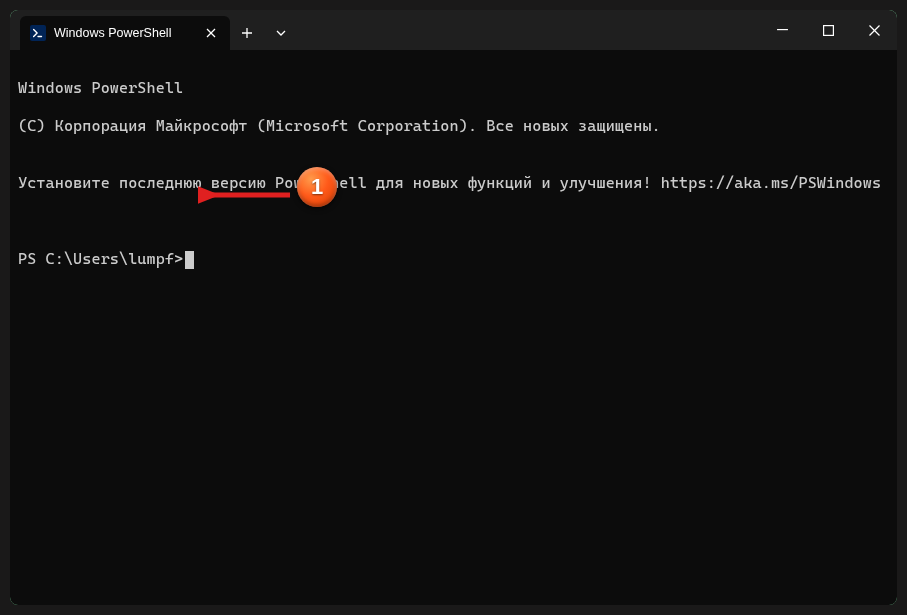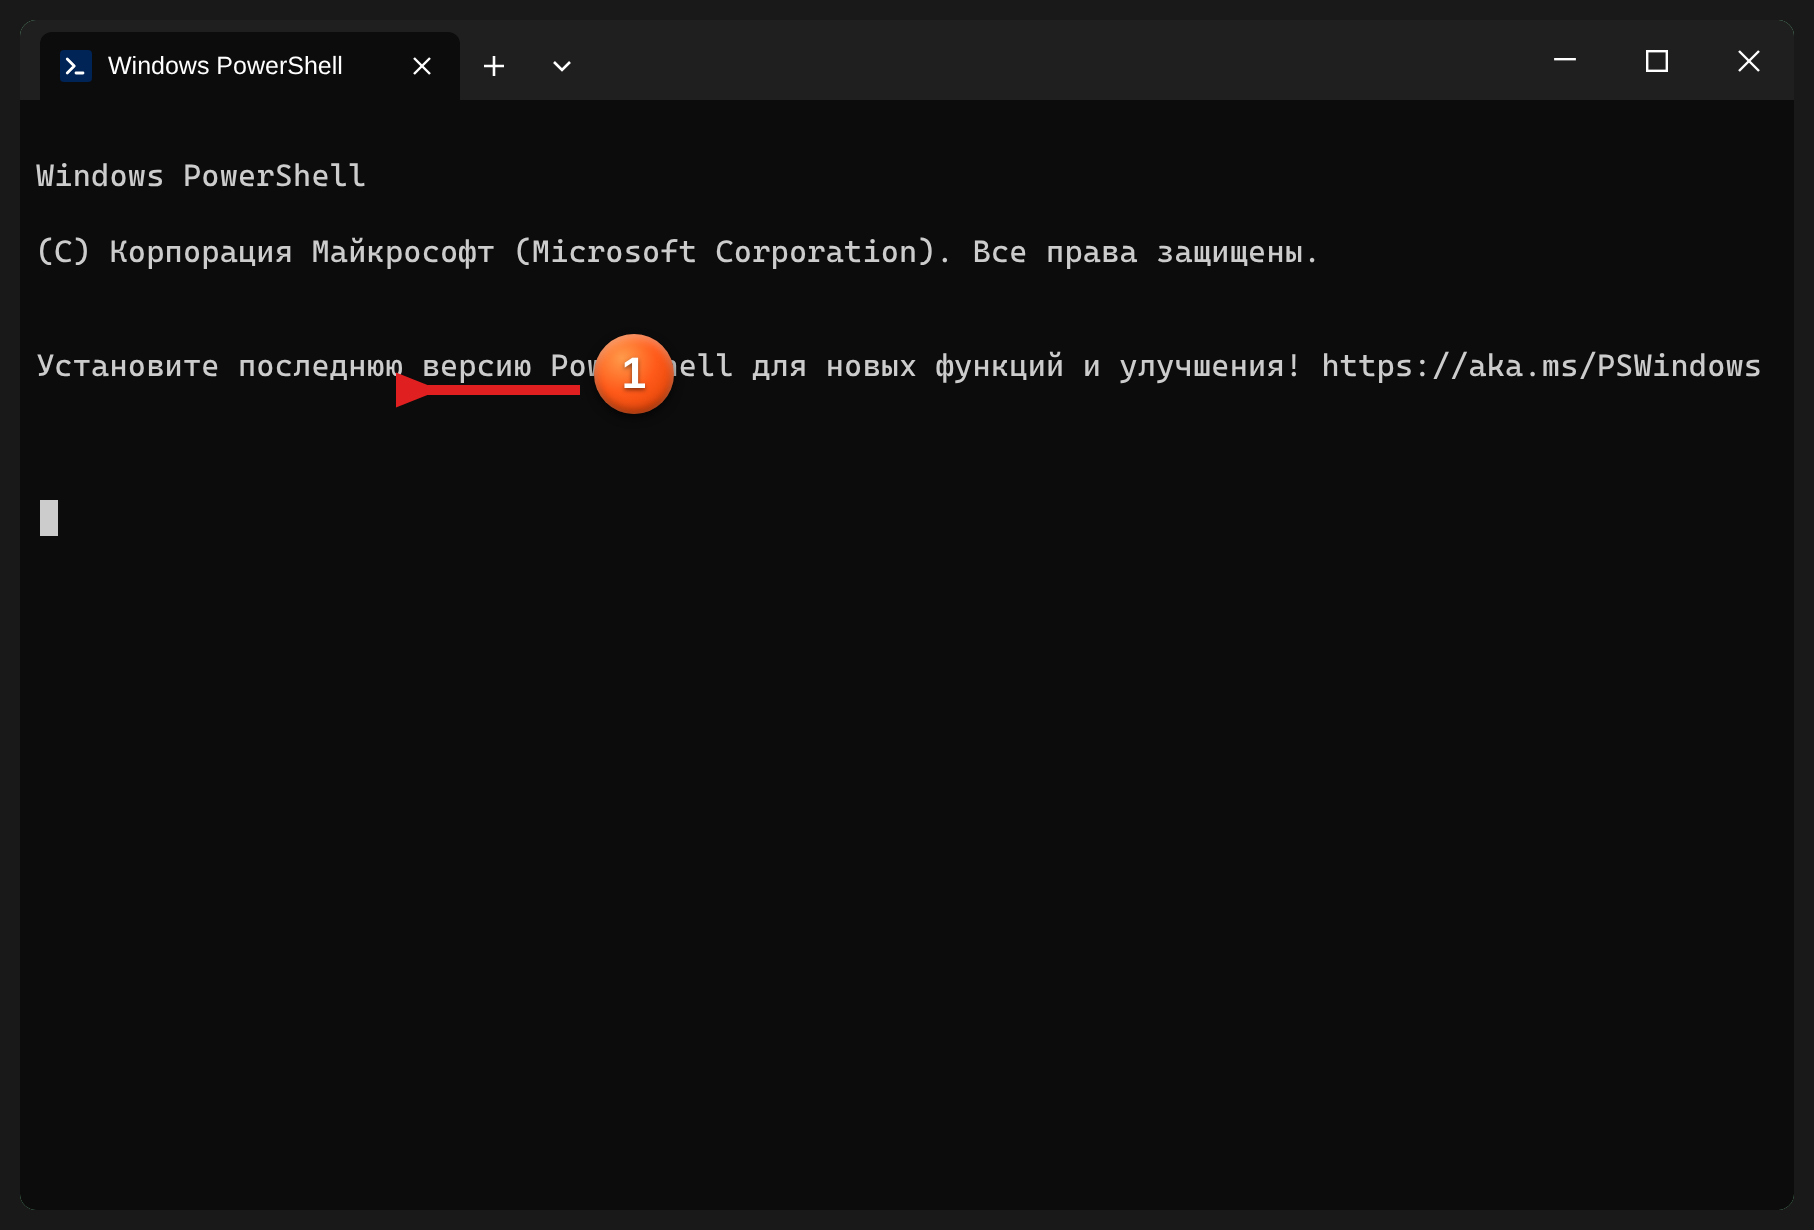--- a/index.html
+++ b/index.html
@@ -208,26 +208,26 @@
         <svg width="11" height="11" viewBox="0 0 11 11">
           <line x1="0.5" y1="0.5" x2="10.5" y2="10.5" stroke="#fff" stroke-width="1.2"></line>
           <line x1="10.5" y1="0.5" x2="0.5" y2="10.5" stroke="#fff" stroke-width="1.2"></line>
         </svg>
       </div>
     </div>
   </div>
 
   <div class="terminal-body">
 <span class="term-line">Windows PowerShell</span>
-<span class="term-line">(C) Корпорация Майкрософт (Microsoft Corporation). Все права защищены.</span>
+<span class="term-line">(C) Корпорация Майкрософт (Microsoft Corporation). Все новых защищены.</span>
 <span class="term-line"></span>
 <span class="term-line">Установите последнюю версию PowerShell для новых функций и улучшения! https://aka.ms/PSWindows</span>
 <span class="term-line"></span>
 <span class="term-line"></span>
-<span class="prompt-line"><span class="cursor"></span></span>
+<span class="prompt-line"><span class="prompt-text">PS C:\Users\lumpf&gt;</span><span class="cursor"></span></span>
   </div>
 
 </div>
 
 <svg class="annotation-arrow" width="100" height="20">
   <defs>
     <marker id="arrowhead" markerWidth="10" markerHeight="8" refX="2" refY="4" orient="auto">
       <polygon points="10 0, 0 4, 10 8" fill="#e02020"></polygon>
     </marker>
   </defs>

